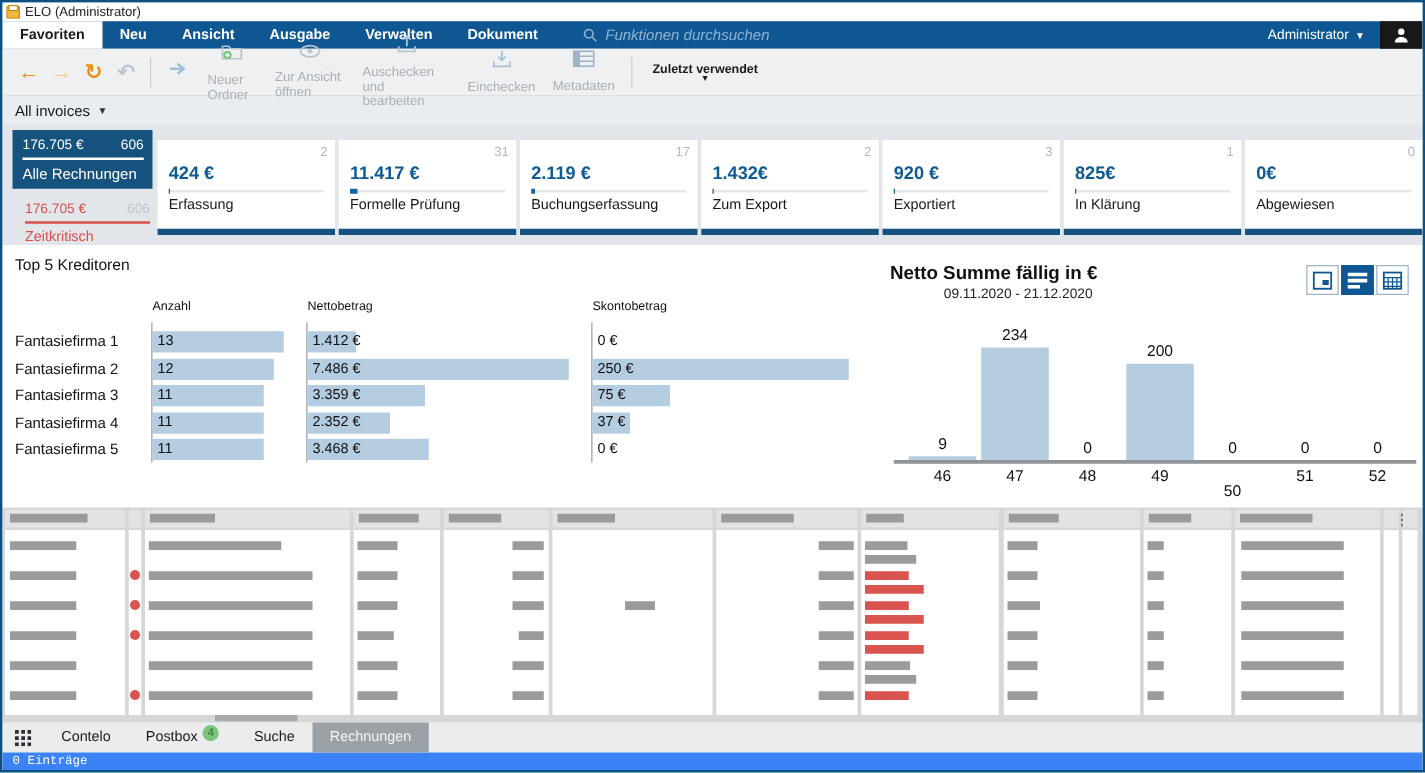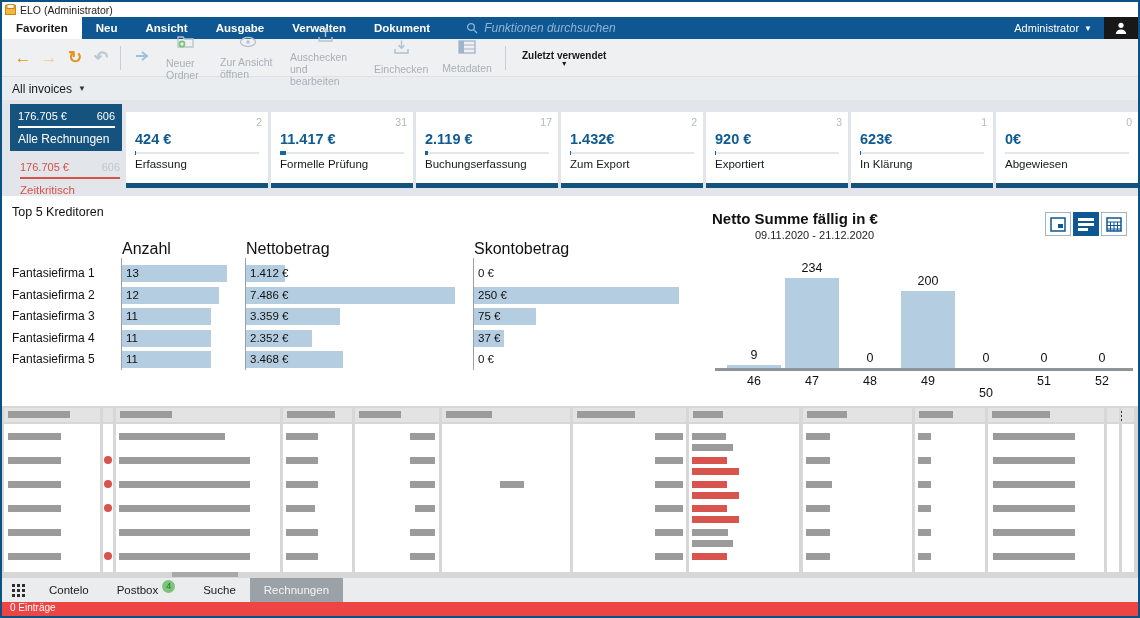--- a/index.html
+++ b/index.html
@@ -53,21 +53,21 @@
   .kcard .cnt { position:absolute; top:4px; right:6px; font-size:10.5px; color:#b3b9bf; }
   .kcard .val { position:absolute; top:19px; left:9px; font-size:14.5px; font-weight:bold; color:#0e5a93; }
   .kcard .div { position:absolute; top:40px; left:9px; right:9px; height:2px; background:#e4e7e9; }
   .kcard .div i { position:absolute; left:0; top:-1px; height:4px; background:#1565a0; display:block; }
   .kcard .lab { position:absolute; top:46px; left:9px; font-size:11.5px; color:#15181a; }
   .kcard .bot { position:absolute; bottom:0; left:0; right:0; height:5px; background:#15527e; }
 
   
   .dash { position:relative; height:210px; background:#fff; }
   .t5title { position:absolute; left:10px; top:9px; font-size:12.5px; color:#111; }
-  .t5head { position:absolute; top:44px; font-size:16px; color:#111; }
+  .t5head { position:absolute; top:44px; font-size:10px; color:#111; }
   .t5name { position:absolute; font-size:12px; color:#111; line-height:17px; }
   .vaxis { position:absolute; top:62px; width:1px; height:112px; background:#9aa0a5; }
   .t5bar { position:absolute; height:17px; background:#b5cde1; }
   .t5lab { position:absolute; font-size:11.5px; color:#111; line-height:17px; z-index:2; }
   .ctitle { position:absolute; left:710px; top:14px; font-size:15px; font-weight:600; color:#111; }
   .csub { position:absolute; left:710px; top:33px; font-size:11px; color:#222;padding-left:43px; }
   .cbtns { position:absolute; left:1043px; top:16px; display:flex; gap:2px; }
   .cbtn { width:26px; height:24px; border:1px solid #9fb4c6; background:#fff; display:flex; align-items:center; justify-content:center; cursor:pointer; }
   .cbtn.active { background:#0e5793; border-color:#0e5793; }
   .cbar { position:absolute; background:#b5cde1; }
@@ -89,21 +89,21 @@
   .pthumb { position:absolute; left:170px; top:166px; width:66px; height:5px; background:#a9a9a9; }
 
   
   .tabbar { height:24px; background:#eaecee; display:flex; align-items:stretch; }
   .appsbtn { display:flex; align-items:center; padding:0 10px; cursor:pointer; }
   .btab { display:flex; align-items:center; gap:4px; padding:0 14px; font-size:11.5px; color:#1a1a1a; cursor:pointer; position:relative; }
   .btab.active { background:#9aa1a7; color:#f4f4f4; }
   .badge { width:13px; height:13px; border-radius:50%; background:#7cc47c; color:#2c6e2c; font-size:9px; display:flex; align-items:center; justify-content:center; margin-top:-8px; }
 
   
-  .statusbar { height:14px; background:#ef4444; display:flex; padding-left:8px; }
+  .statusbar { height:14px; background:#3b82f6; display:flex; align-items:center; padding-left:8px;font-family:Liberation Mono, monospace; }
   .statusbar span { font-size:10px; color:#fff; }
 </style>
 </head>
 <body>
 
 <div class="window">
 
   <div class="titlebar">
     <svg width="11" height="11" viewBox="0 0 11 11">
       <rect x="0.5" y="1.5" width="10" height="9" fill="#f6b73c" stroke="#c78a1a"></rect>
@@ -261,21 +261,21 @@
           <div class="cnt">3</div>
           <div class="val">920 €</div>
           <div class="div">
             <i style="width: 1%;"></i>
           </div>
           <div class="lab">Exportiert</div>
           <div class="bot"></div>
         </div>
         <div class="kcard">
           <div class="cnt">1</div>
-          <div class="val">623€</div>
+          <div class="val">825€</div>
           <div class="div">
             <i style="width: 1%;"></i>
           </div>
           <div class="lab">In Klärung</div>
           <div class="bot"></div>
         </div>
         <div class="kcard">
           <div class="cnt">0</div>
           <div class="val">0€</div>
           <div class="div">

